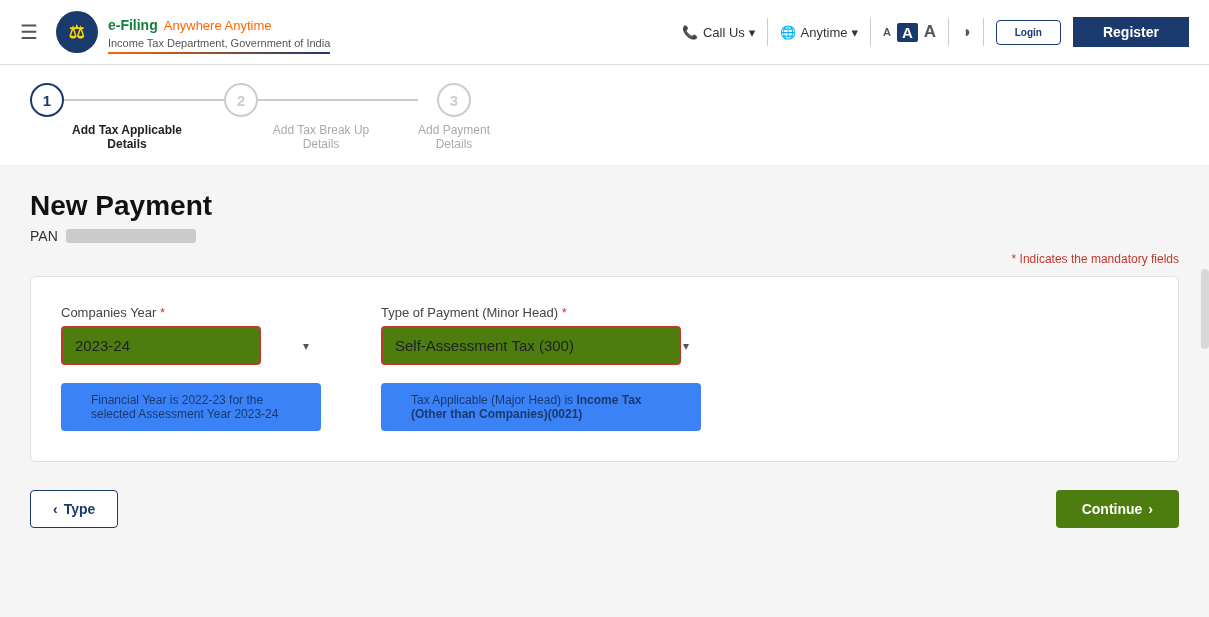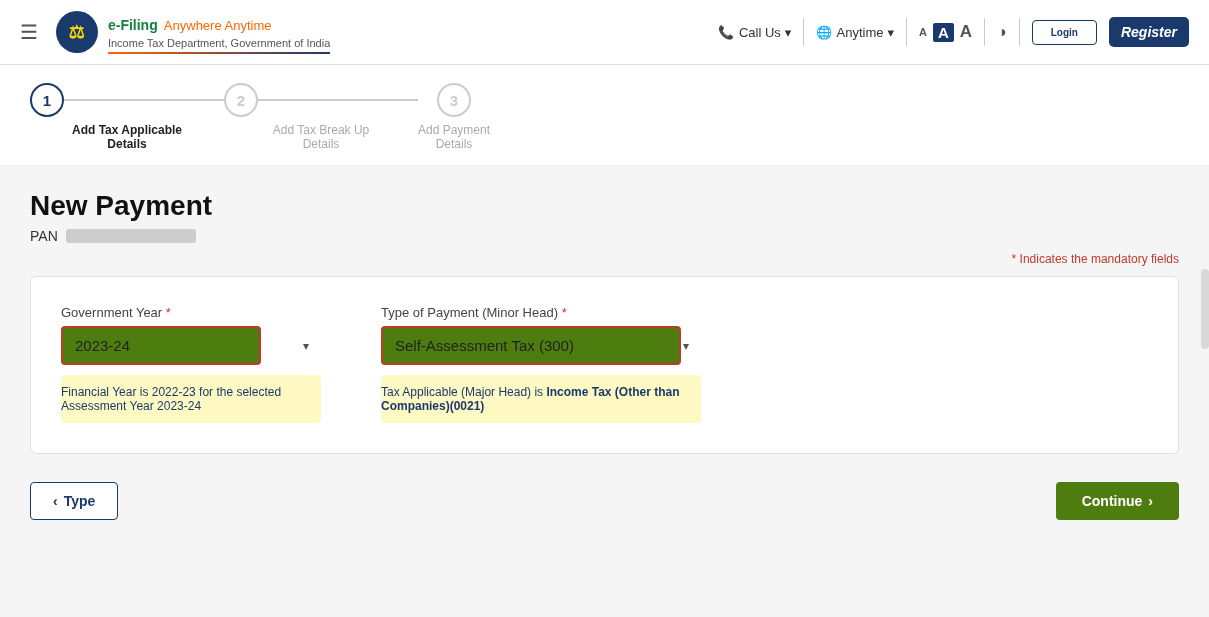--- a/index.html
+++ b/index.html
@@ -114,27 +114,26 @@
       color: #1a3a6e;
       padding: 6px 18px;
       border-radius: 4px;
       cursor: pointer;
       font-size: 10px;
       font-weight: bold;
     }
     .btn-register {
       background: #1a3a6e;
       color: #fff;
-      padding: 7px 12px;
-      border-radius: 5px;
+      padding: 7px 30px;
+      border-radius: 0;
       cursor: pointer;
       font-size: 14px;
       font-weight: bold;
       border: none;
-      font-style: italic;
     }
 
     
     .stepper-bar {
       background: #fff;
       padding: 18px 30px 14px 30px;
       border-bottom: 1px solid #eee;
     }
     .stepper {
       display: flex;
@@ -269,27 +268,27 @@
     .select-arrow {
       position: absolute;
       right: 12px;
       top: 50%;
       transform: translateY(-50%);
       pointer-events: none;
       font-size: 12px;
       color: #555;
     }
     .info-box {
-      background: #fef9c3;
-      border-radius: 4px;
-      padding: 10px 0;
+      background: #3b82f6;
+      border-radius: 4px;
+      padding: 10px 30px;
       font-size: 12px;
       color: #1a3a6e;
       max-width: 260px;
-      margin-top: 4px;
+      margin-top: 12px;
     }
     .info-box-payment {
       max-width: 320px;
     }
     .info-box strong {
       font-weight: bold;
     }
 
     
     .footer-actions {
@@ -419,21 +418,21 @@
     <div class="pan-mask"></div>
   </div>
 
   <div class="mandatory-note">* Indicates the mandatory fields</div>
 
   <div class="form-card">
     <div class="form-row">
 
       <div class="form-group">
         <label class="form-label">
-          <span>Government Year</span>
+          <span>Companies Year</span>
           <span class="required">*</span>
         </label>
         <div class="select-wrapper">
           <select class="form-select">
             <option value="2023-24" selected="">2023-24</option>
             <option value="2022-23">2022-23</option>
             <option value="2021-22">2021-22</option>
             <option value="2020-21">2020-21</option>
           </select>
           <span class="select-arrow">▾</span>

